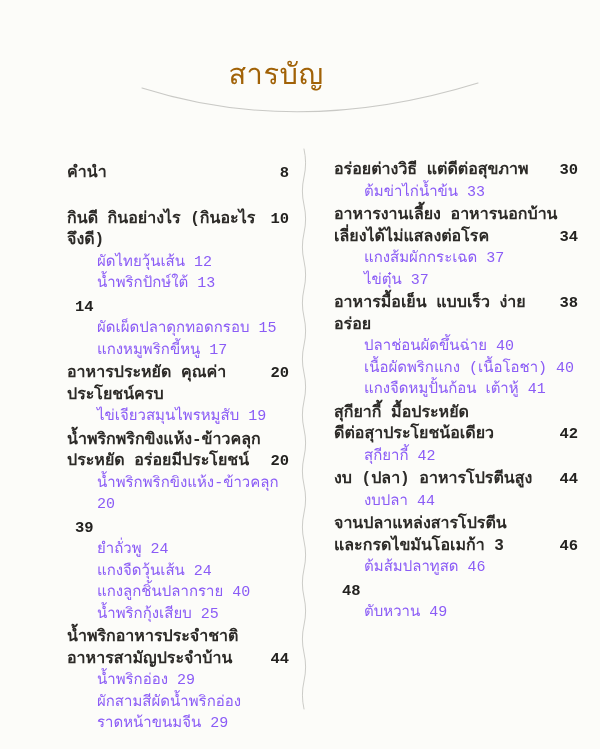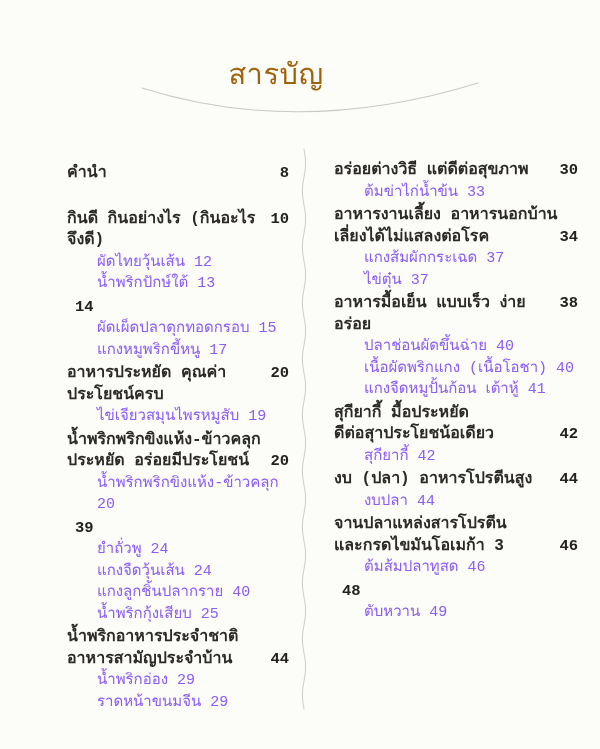--- a/index.html
+++ b/index.html
@@ -111,20 +111,21 @@
       </div>
       <div class="section">
         <div class="h-row">
           <span class="h-text">น้ำพริกอาหารประจำชาติ</span>
         </div>
         <div class="h-row">
           <span class="h-text">อาหารสามัญประจำบ้าน</span>
           <span class="h-page">44</span>
         </div>
         <div class="item">น้ำพริกอ่อง 29</div>
+        <div class="item">ผักสามสีผัดน้ำพริกอ่อง</div>
         <div class="item">ราดหน้าขนมจีน 29</div>
       </div>
     </div>
 
   <div class="col col-right" id="col-right">
       <div class="section">
         <div class="h-row">
           <span class="h-text">อร่อยต่างวิธี แต่ดีต่อสุขภาพ</span>
           <span class="h-page">30</span>
         </div>

